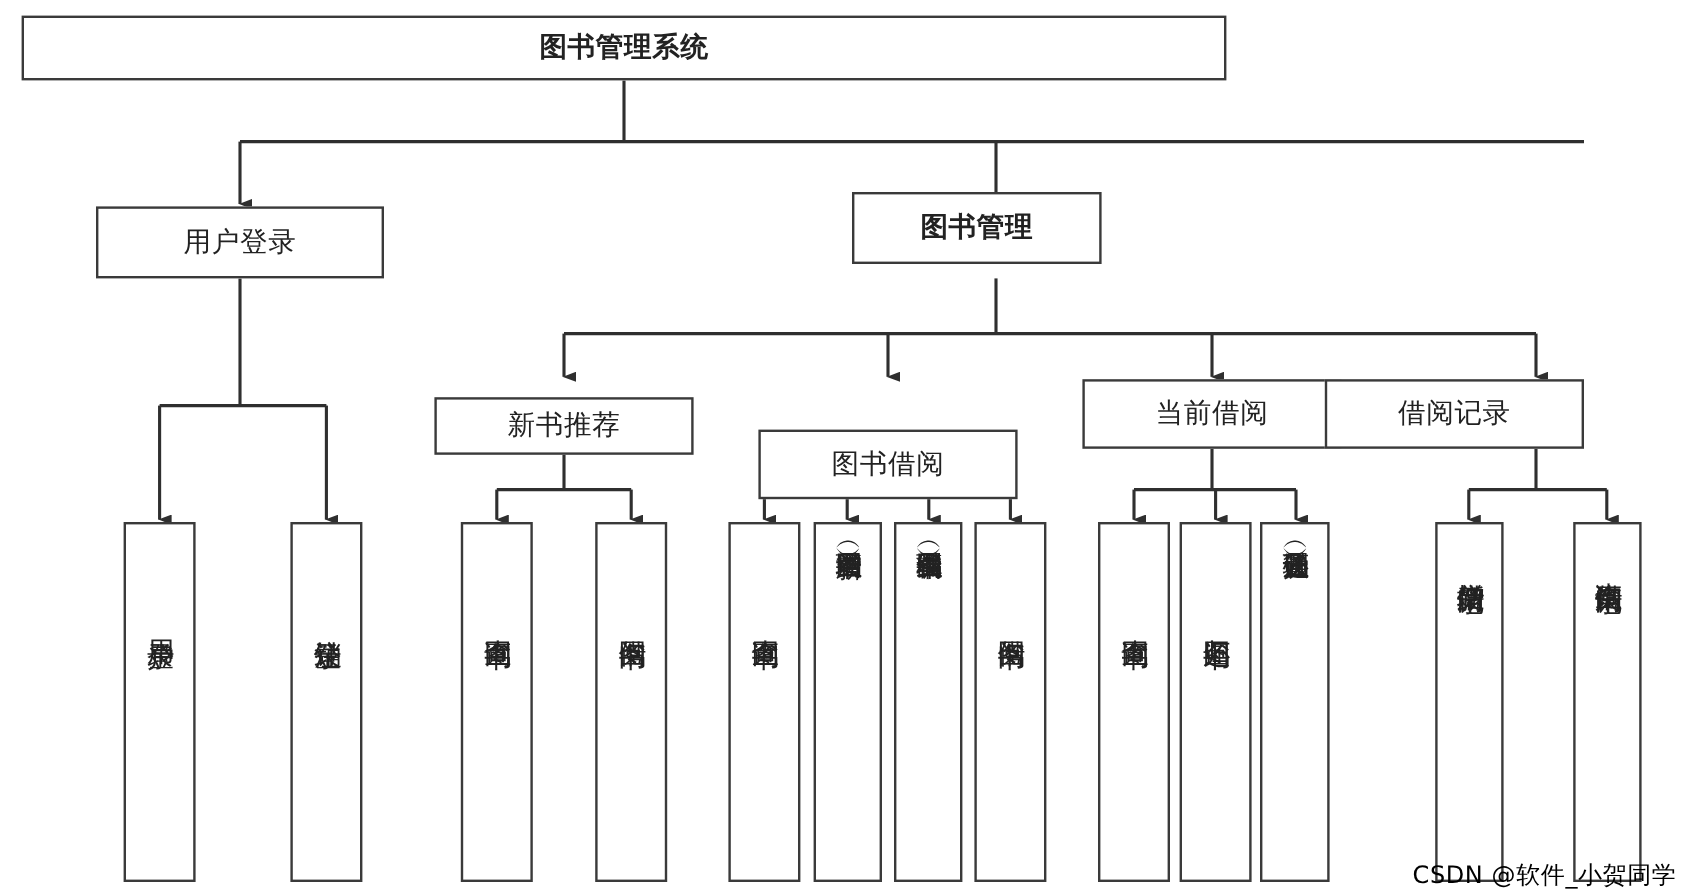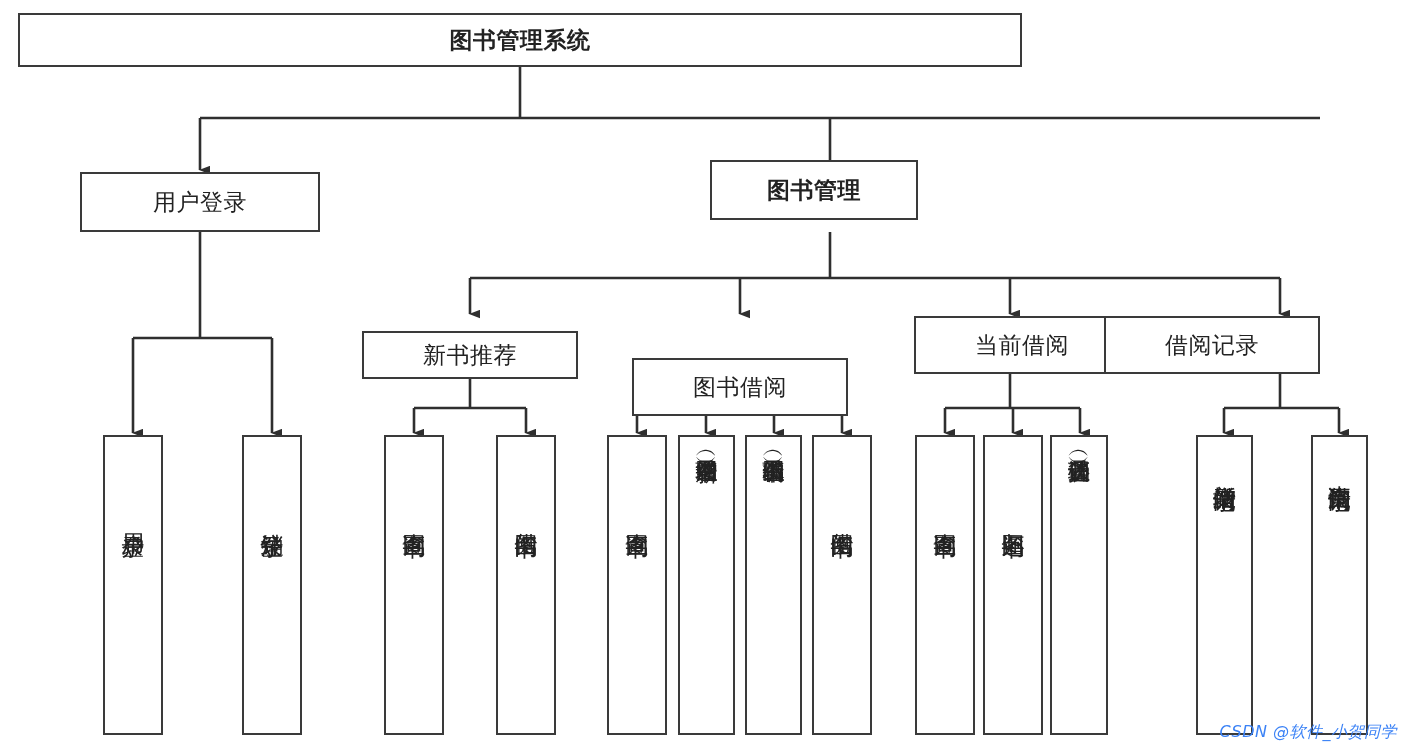--- a/index.html
+++ b/index.html
@@ -55,25 +55,24 @@
     white-space: nowrap;
   }
   .node-v.tall .label {
     font-size: 22px;
     letter-spacing: 0px;
   }
   .watermark {
     position: absolute;
     right: 8px;
     bottom: 4px;
-    font-size: 16px;
-    color: #3b82f6;
+    font-size: 20px;
+    color: #000000;
     letter-spacing: 0.5px;
     white-space: nowrap;
-    font-style: italic;
   }
 </style>
 </head>
 <body>
 
 <div id="canvas">
 
   <svg id="edges" viewBox="0 0 1405 747" xmlns="http://www.w3.org/2000/svg">
     <defs>
       <marker id="arrow" markerWidth="9" markerHeight="11" refX="4.2" refY="10" orient="auto" markerUnits="userSpaceOnUse">
@@ -134,21 +133,21 @@
   <div class="node node-h" style="left:710px; top:160px; width:208px; height:60px;font-weight:bold;">
     <span class="label">图书管理</span>
   </div>
 
   <div class="node node-h" style="left:362px; top:316px; width:216px; height:48px;margin-top:15px;">
     <span class="label">新书推荐</span>
   </div>
   <div class="node node-h" style="left:632px; top:316px; width:216px; height:58px;margin-top:42px;">
     <span class="label">图书借阅</span>
   </div>
-  <div class="node node-h" style="left:902px; top:316px; width:216px; height:58px;margin-left:12px;">
+  <div class="node node-h" style="left:902px; top:316px; width:216px; height:58px;">
     <span class="label">当前借阅</span>
   </div>
   <div class="node node-h" style="left:1104px; top:316px; width:216px; height:58px;">
     <span class="label">借阅记录</span>
   </div>
 
   <div class="node node-v" style="left:103px; top:435px; width:60px; height:300px; padding-top:78px;">
     <span class="label">用户登录</span>
   </div>
   <div class="node node-v" style="left:242px; top:435px; width:60px; height:300px; padding-top:78px;">

